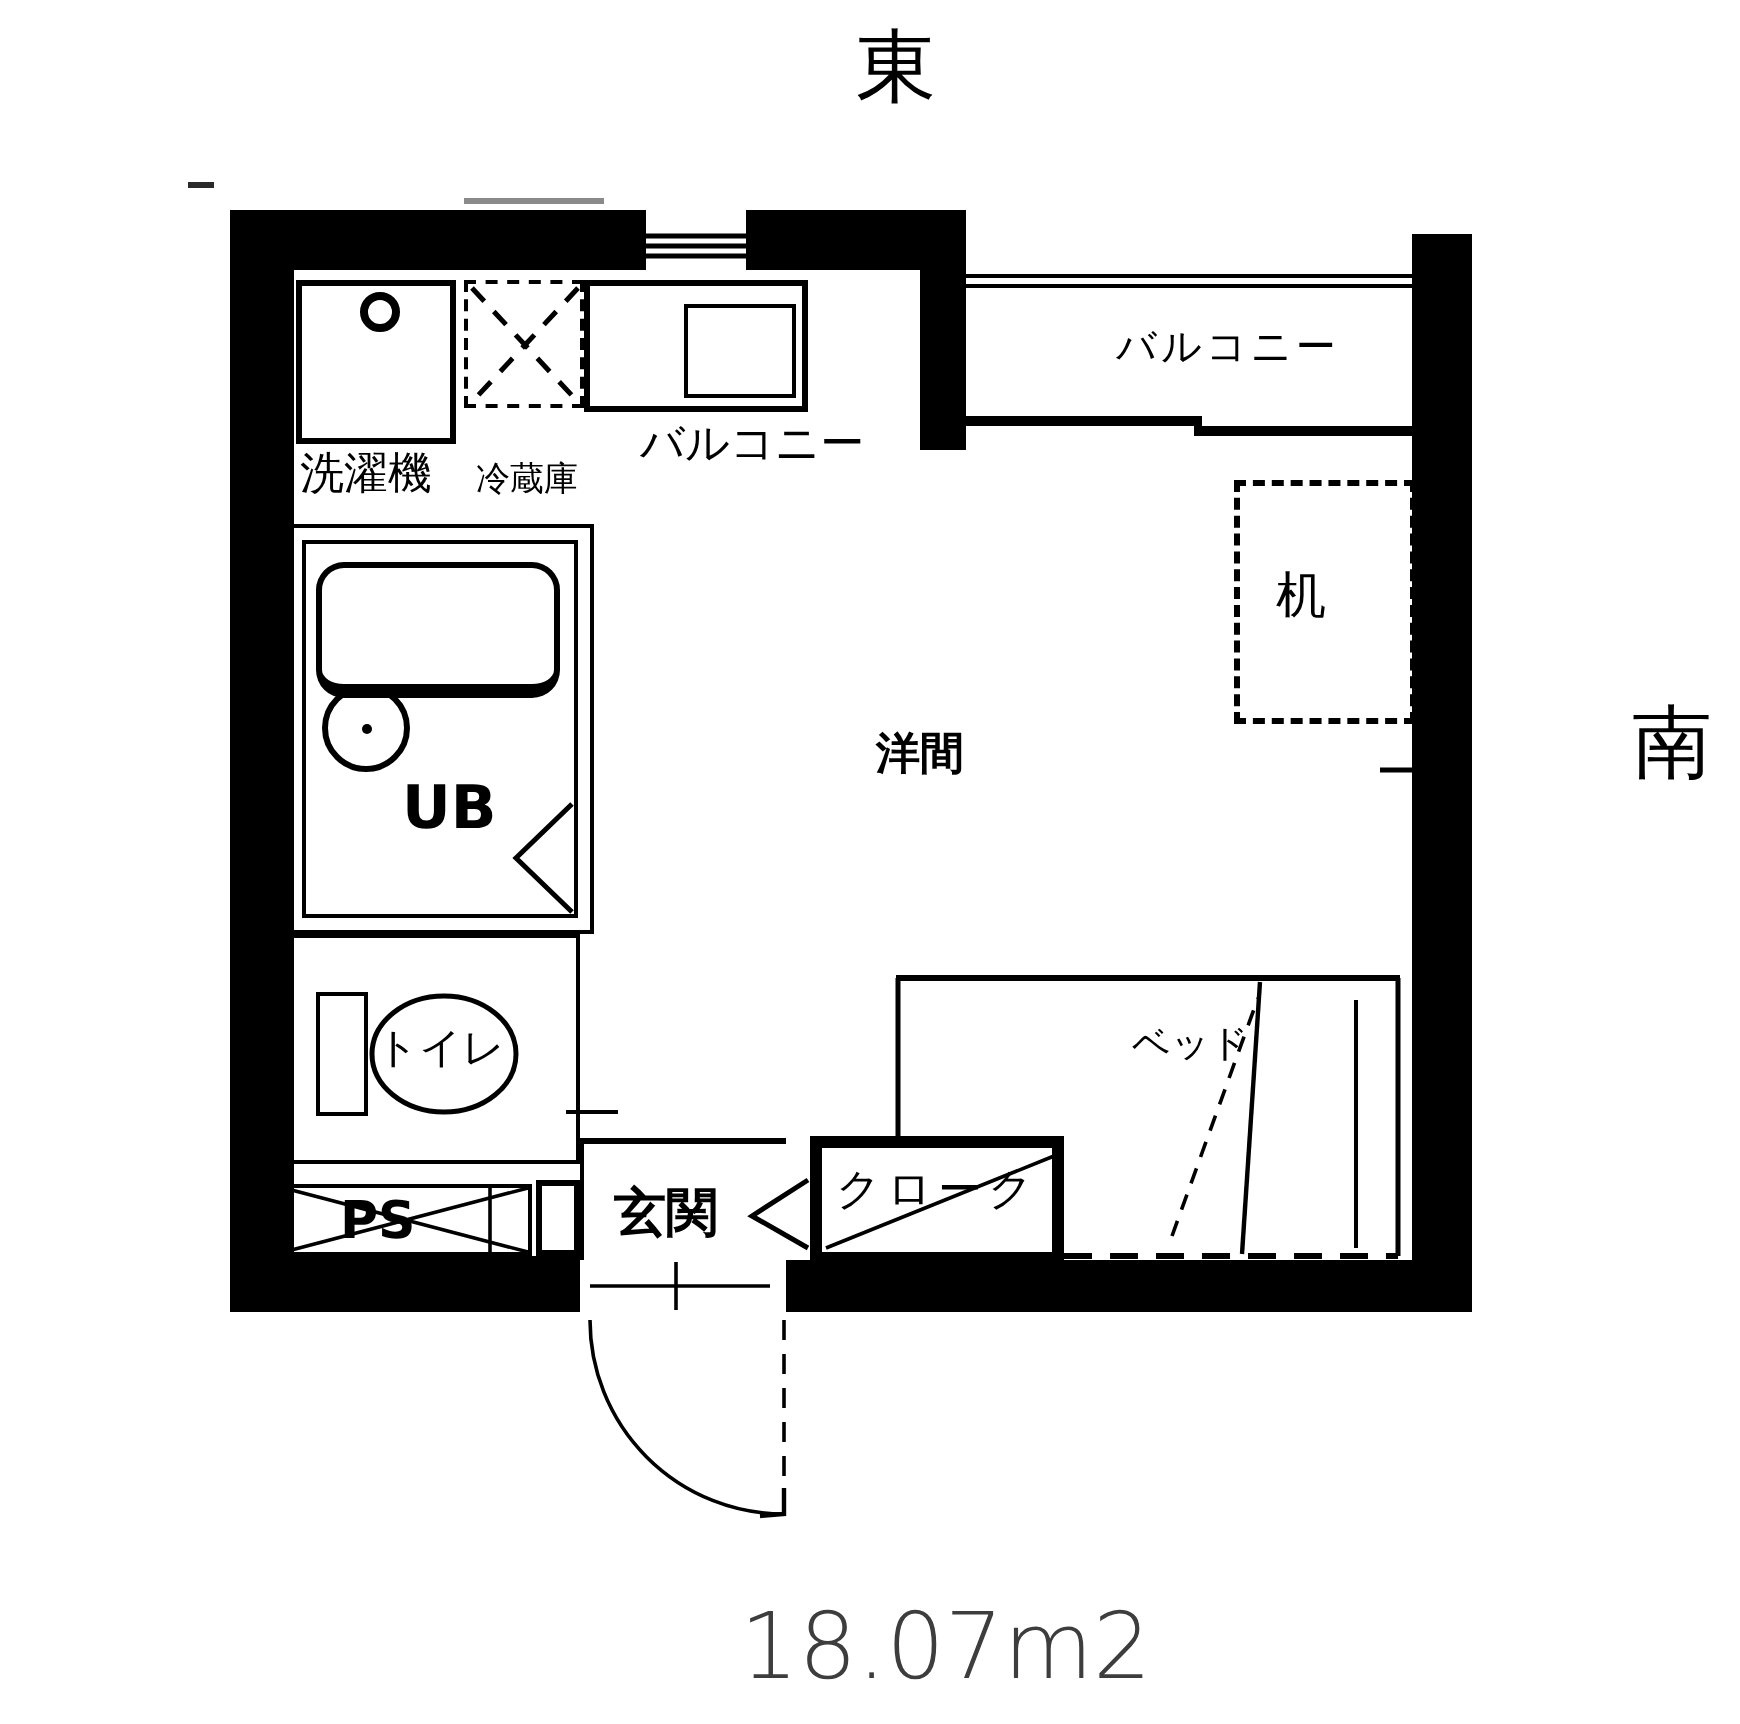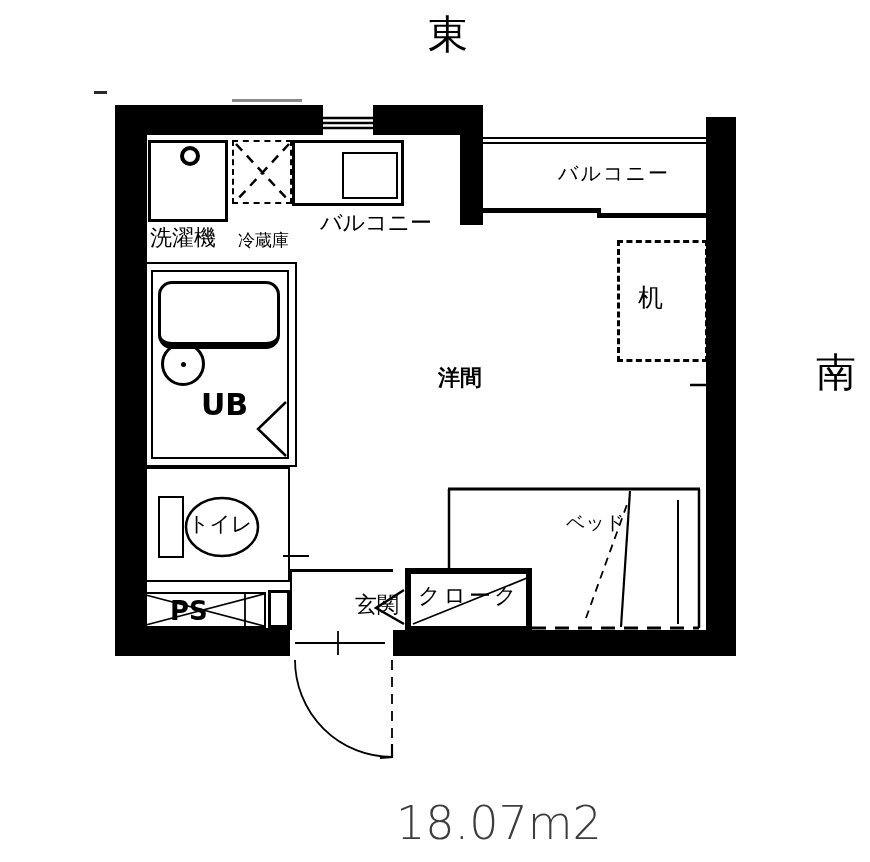--- a/index.html
+++ b/index.html
@@ -59,31 +59,31 @@
   <div class="box" style="left:143px;top:467px;width:147px;height:115px;border:2px solid #000;"></div>
   <div class="box" style="left:158px;top:496px;width:26px;height:62px;border:2px solid #000;"></div>
   <div class="lbl" style="left:188px;top:514px;font-size:21px;">トイレ</div>
 
   <div class="box" style="left:140px;top:592px;width:126px;height:36px;border:2px solid #000;"></div>
   <div class="box" style="left:268px;top:590px;width:22px;height:38px;border:3px solid #000;"></div>
   <div class="lbl" style="left:170px;top:598px;font-size:26px;font-weight:bold;">PS</div>
 
   <div class="wall" style="left:290px;top:569px;width:103px;height:3px;"></div>
   <div class="wall" style="left:290px;top:569px;width:2px;height:61px;"></div>
-  <div class="lbl" style="left:307px;top:594px;font-size:22px;font-weight:normal;margin-left:48px;">玄関</div>
+  <div class="lbl" style="left:307px;top:594px;font-size:26px;font-weight:bold;">玄関</div>
 
   <div class="box" style="left:405px;top:568px;width:127px;height:64px;border:6px solid #000;"></div>
   <div class="lbl" style="left:418px;top:585px;font-size:22px;letter-spacing:3px;">クローク</div>
 
   <div class="box" style="left:617px;top:240px;width:91px;height:122px;border:3px dashed #000;"></div>
   <div class="lbl" style="left:638px;top:285px;font-size:25px;">机</div>
   <div class="lbl" style="left:438px;top:367px;font-size:22px;font-weight:bold;">洋間</div>
   <div class="lbl" style="left:518px;top:513px;font-size:19px;margin-left:48px;">ベッド</div>
 
-  <div class="lbl" style="left:370px;top:800px;font-size:46px;font-weight:200;color:#3d3d3d;margin-left:26px;">18.07m2</div>
+  <div class="lbl" style="left:370px;top:800px;font-size:46px;font-weight:200;color:#3d3d3d;">18.07m2</div>
 
   <svg class="overlay" width="870" height="862" viewBox="0 0 870 862">
 
     <g stroke="#000" stroke-width="2.5">
       <line x1="319" y1="118" x2="377" y2="118"></line>
       <line x1="319" y1="123" x2="377" y2="123"></line>
       <line x1="319" y1="128" x2="377" y2="128"></line>
     </g>
 
     <g stroke="#000" stroke-width="2.5" stroke-dasharray="9,7">

